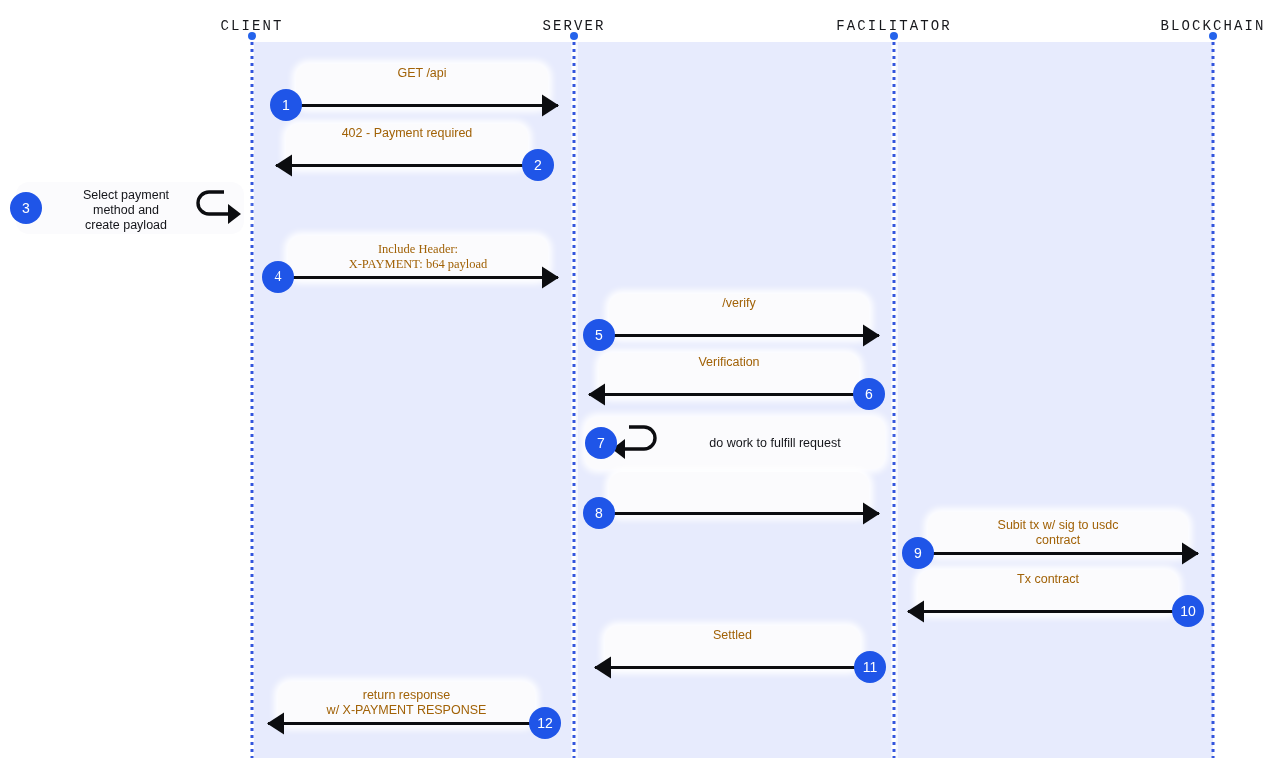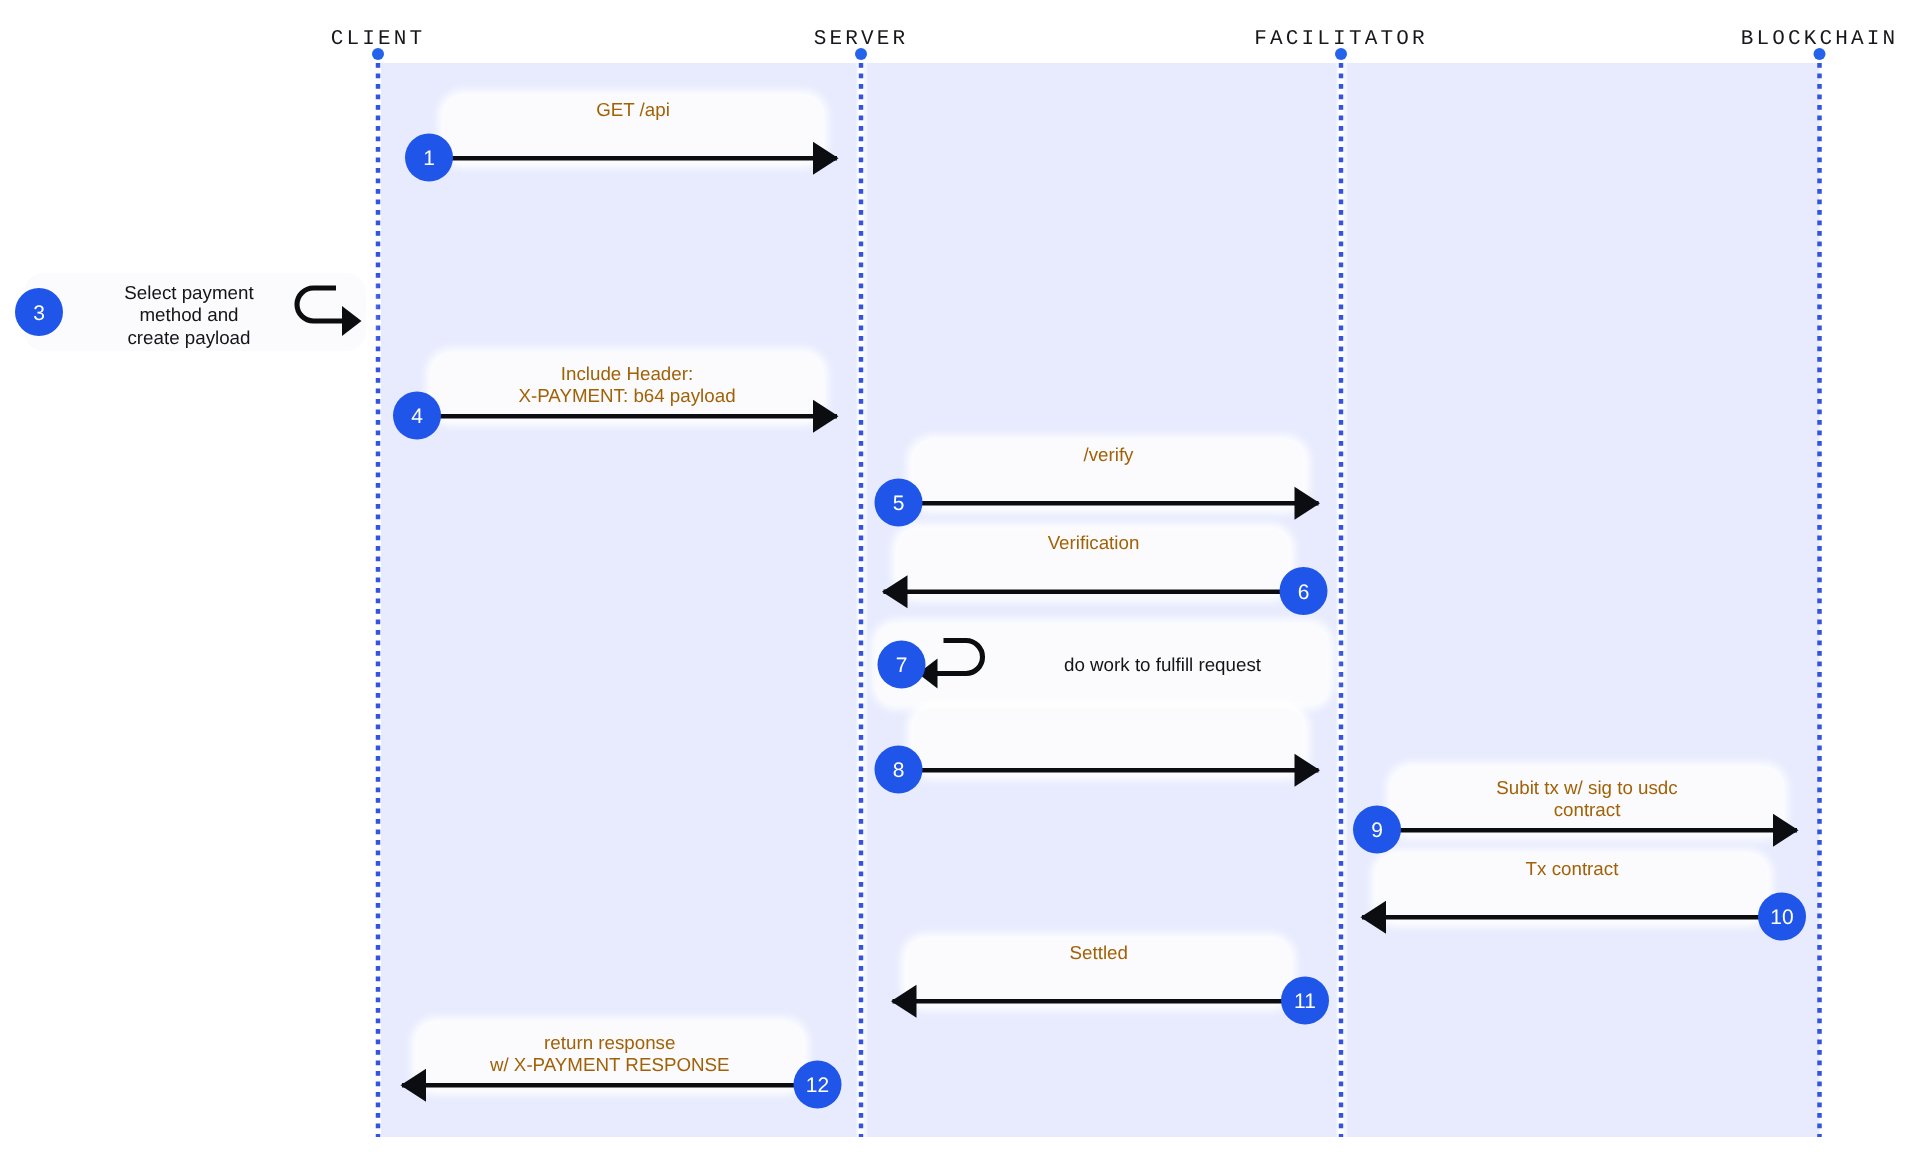--- a/index.html
+++ b/index.html
@@ -111,34 +111,41 @@
   <div class="lifeline" style="left:1213px;"></div>
 
   <div class="msg to-right" style="left:286px;width:272px;top:64px;">
     <div class="pill"></div>
     <div class="label">GET /api</div>
     <div class="line"></div>
     <div class="head"></div>
     <div class="badge">1</div>
   </div>
 
+  <div class="msg to-left" style="left:276px;width:262px;top:124px;">
+    <div class="pill"></div>
+    <div class="label">402 - Payment required</div>
+    <div class="line"></div>
+    <div class="head"></div>
+    <div class="badge">2</div>
+  </div>
 
   <div class="selfact" style="left:10px;top:182px;width:240px;height:52px;">
     <div class="pill" style="left:6px;width:228px;"></div>
     <div class="label" style="left:46px;width:140px;top:6px;">Select payment
 method and
 create payload</div>
     <div class="badge" style="left:0px;">3</div>
     <svg width="54" height="46" viewBox="0 0 54 46" style="left:184px;top:3px;">
       <path d="M30 7 H15 A11 11 0 0 0 15 29 H38" fill="none" stroke="#0c0d10" stroke-width="3.4" stroke-linecap="butt"></path>
       <path d="M34 19 L47 29 L34 39 Z" fill="#0c0d10"></path>
     </svg>
   </div>
 
-  <div class="msg to-right" style="left:278px;width:280px;top:236px;">
+  <div class="msg to-right" style="left:278px;width:280px;top:236px;font-family:Liberation Serif, serif;">
     <div class="pill"></div>
     <div class="label" style="top:6px;">Include Header:
 X-PAYMENT: b64 payload</div>
     <div class="line"></div>
     <div class="head"></div>
     <div class="badge">4</div>
   </div>
 
   <div class="msg to-right" style="left:599px;width:280px;top:294px;text-decoration:underline;">
     <div class="pill"></div>

